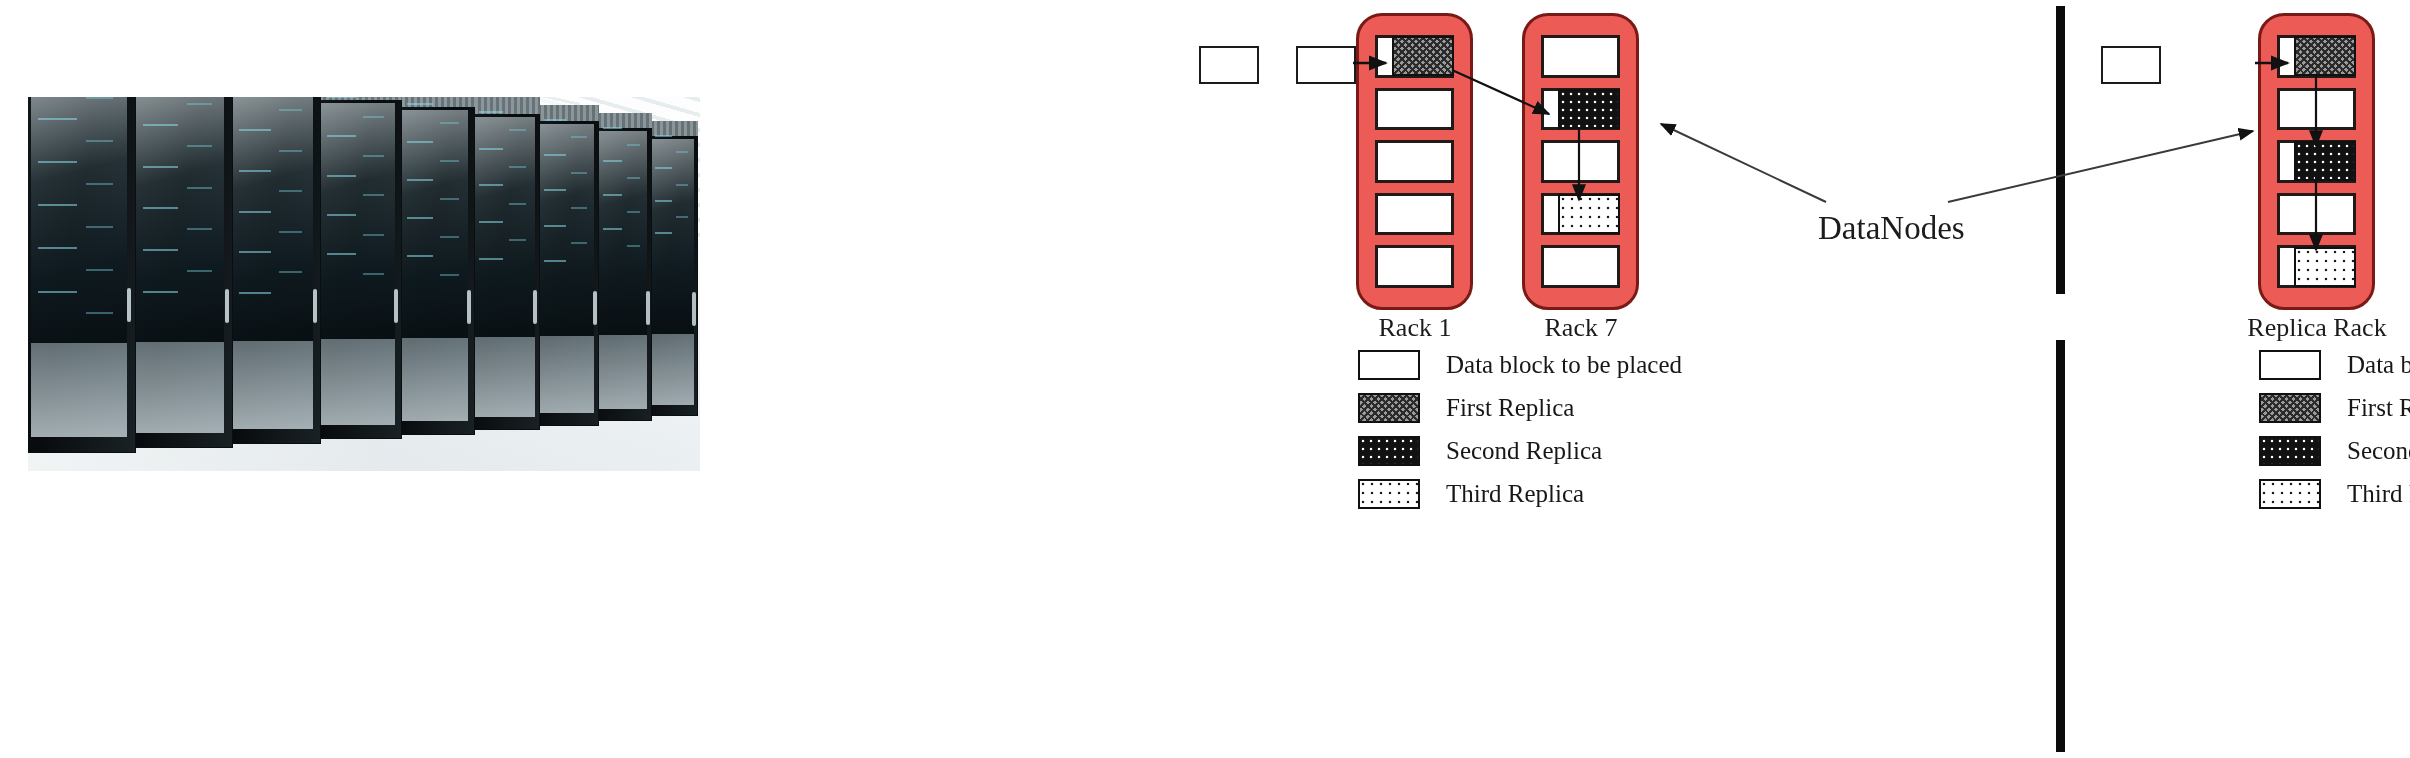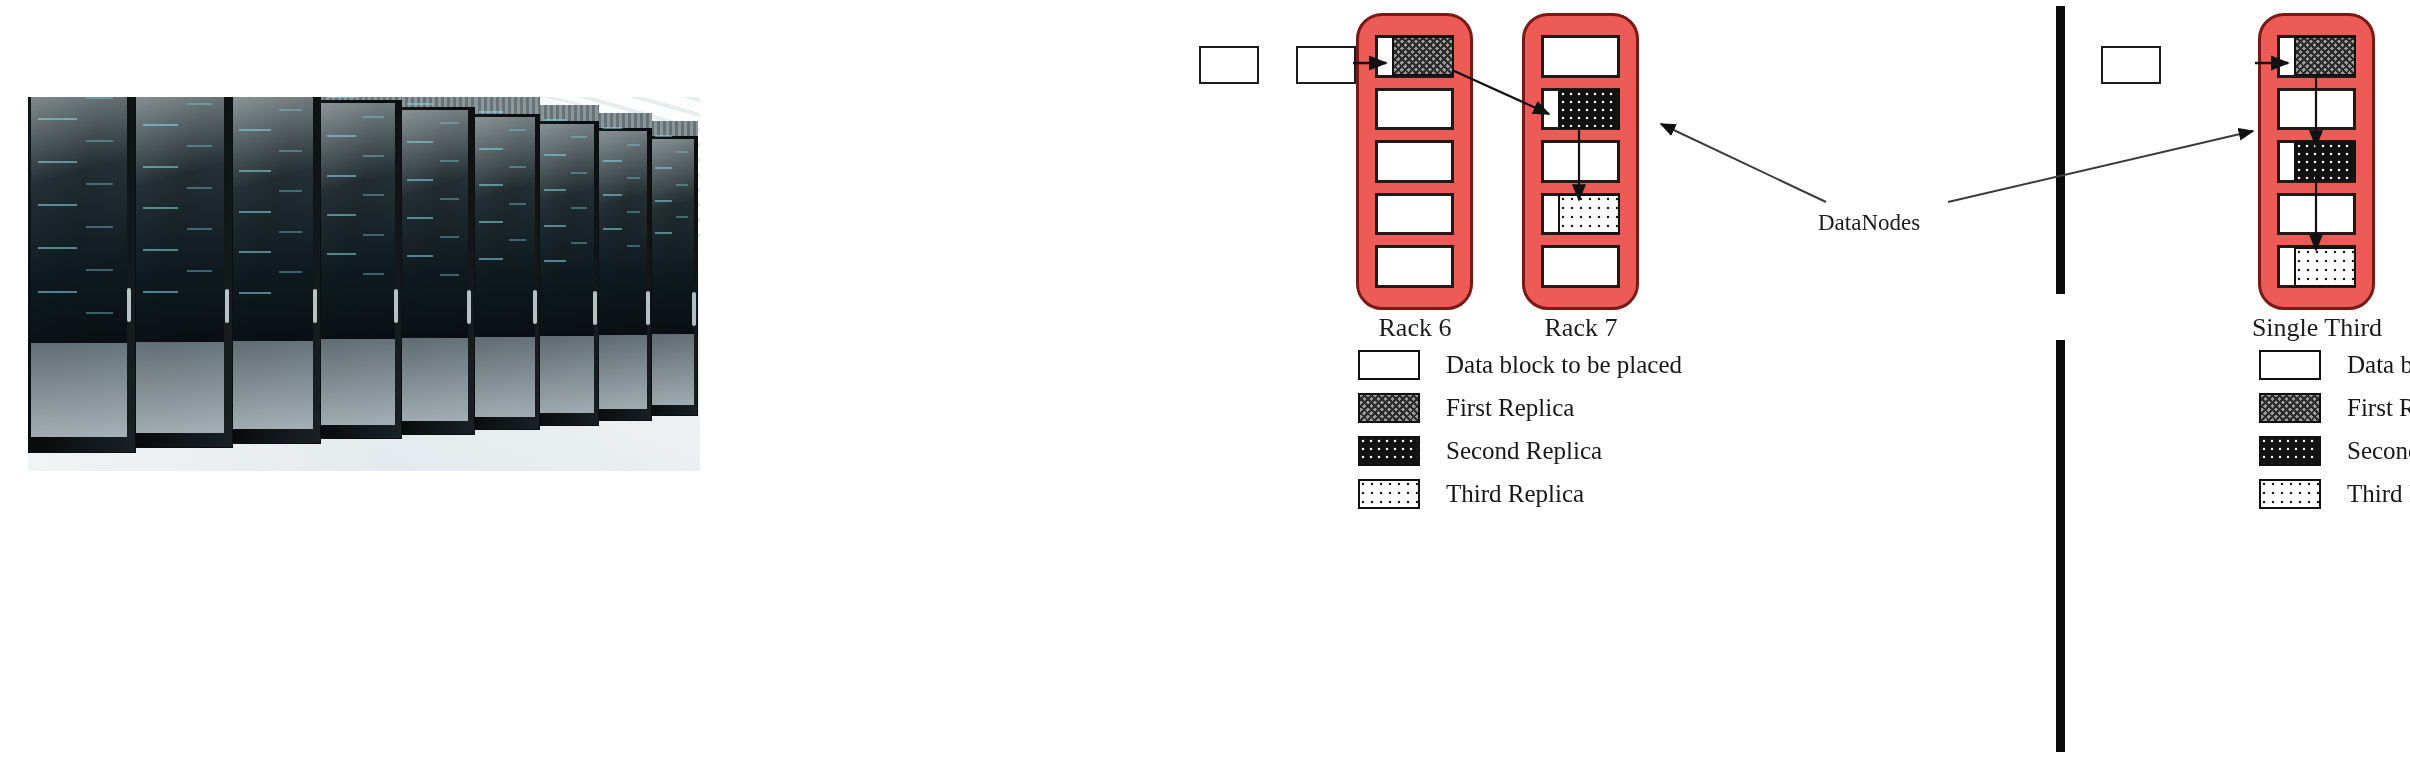--- a/index.html
+++ b/index.html
@@ -57,21 +57,21 @@
   .blk.second{background-color:#121212;
      background-image:
        radial-gradient(circle at 3px 3px,#ffffff 1.4px,transparent 1.6px);
      background-size:8px 8px;}
   .blk.third{background-color:#ffffff;
      background-image:radial-gradient(circle at 3px 3px,#1a1a1a 1.4px,transparent 1.6px);
      background-size:9px 9px;}
   .srcbox{position:absolute;width:56px;height:34px;border:2px solid #1b1b1b;background:#fff;}
   .racklabel{position:absolute;font-size:26px;color:#1c1c1c;text-align:center;white-space:nowrap;}
   .divider{position:absolute;background:#0b0b0b;}
-  .dn-label{position:absolute;font-size:23px;color:#1c1c1c;white-space:nowrap;}
+  .dn-label{position:absolute;font-size:33px;color:#1c1c1c;white-space:nowrap;}
 
   .legend{position:absolute;}
   .legrow{display:flex;align-items:center;margin-bottom:9px;height:34px;text-align:right;}
   .swatch{width:62px;height:30px;border:2px solid #111;box-sizing:border-box;flex:none;background:#fff;}
   .swatch.first{background-color:#9a9a9a;
      background-image:
        repeating-linear-gradient(45deg,#2b2b2b 0 2px,transparent 2px 5px),
        repeating-linear-gradient(-45deg,#2b2b2b 0 2px,transparent 2px 5px);}
   .swatch.second{background-color:#121212;
      background-image:radial-gradient(circle at 3px 3px,#ffffff 1.4px,transparent 1.6px);
@@ -240,21 +240,21 @@
 
     <div class="rack" id="rack-0" style="left:166px;top:13px;width:117px;height:297px;">
         <div class="slot">
           <div class="blk first"></div>
         </div>
         <div class="slot"></div>
         <div class="slot"></div>
         <div class="slot"></div>
         <div class="slot"></div>
       </div>
-    <div class="racklabel" style="left:146px;top:313px;width:158px;">Rack 6</div>
+    <div class="racklabel" style="left:146px;top:313px;width:158px;">Rack 1</div>
 
     <div class="rack" id="rack-1" style="left:332px;top:13px;width:117px;height:297px;">
         <div class="slot"></div>
         <div class="slot">
           <div class="blk second"></div>
         </div>
         <div class="slot"></div>
         <div class="slot">
           <div class="blk third"></div>
         </div>
@@ -274,21 +274,21 @@
         </div>
         <div class="slot"></div>
         <div class="slot">
           <div class="blk second"></div>
         </div>
         <div class="slot"></div>
         <div class="slot">
           <div class="blk third"></div>
         </div>
       </div>
-    <div class="racklabel" style="left:1048px;top:313px;width:158px;">Single Third</div>
+    <div class="racklabel" style="left:1048px;top:313px;width:158px;">Replica Rack</div>
 
     <div class="legend" id="legend-left" style="left:168px;top:348px;">
         <div class="legrow">
           <div class="swatch "></div>
           <div class="legtext">Data block to be placed</div>
         </div>
         <div class="legrow">
           <div class="swatch first"></div>
           <div class="legtext">First Replica</div>
         </div>

